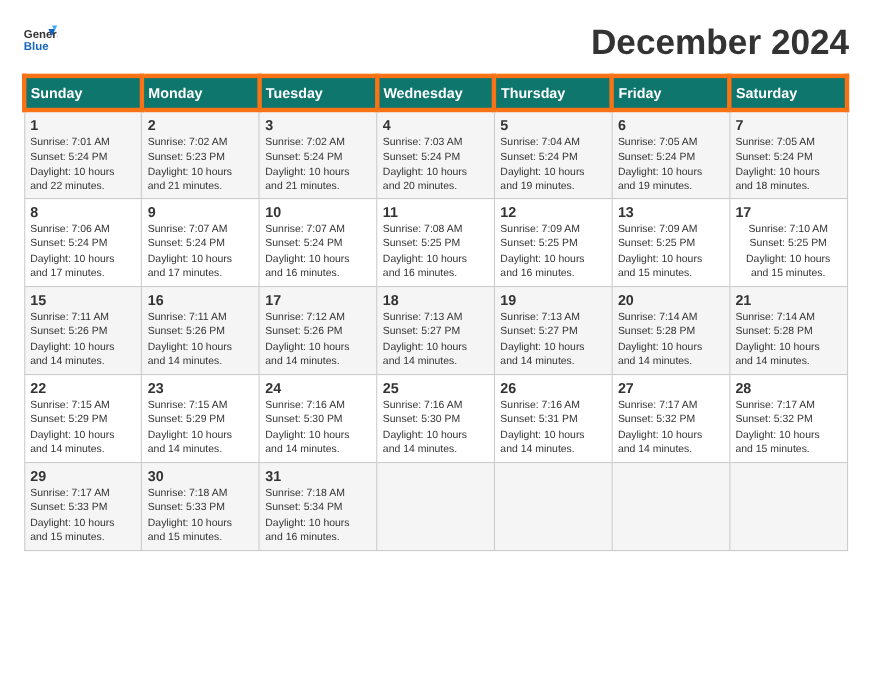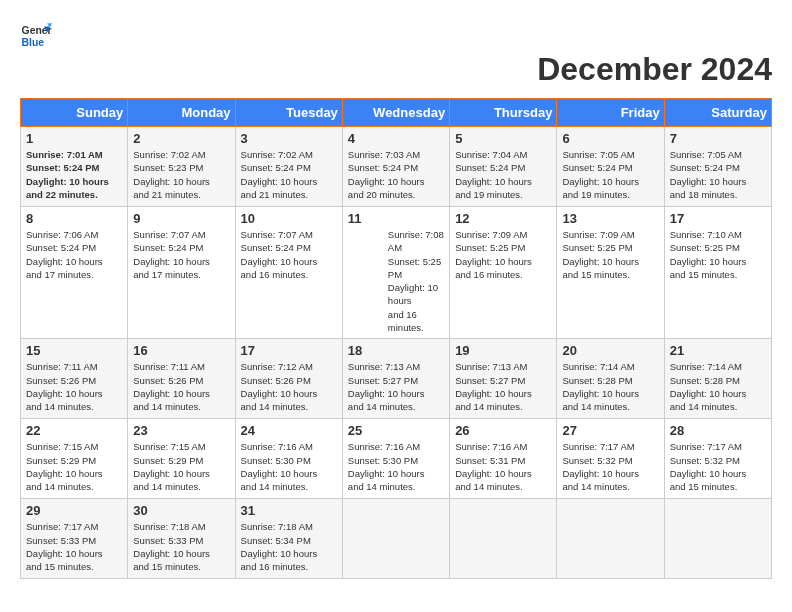--- a/index.html
+++ b/index.html
@@ -20,44 +20,43 @@
       display: flex;
       align-items: center;
       gap: 4px;
     }
     .logo-icon {
       width: 32px;
       height: 32px;
     }
     .title-area {
       text-align: right;
-      margin-top: 31px;
     }
     .calendar-title {
       font-size: 32px;
       font-weight: bold;
       color: #333;
     }
     .calendar-subtitle {
       font-size: 14px;
       color: #555;
     }
     table {
       width: 100%;
       border-collapse: collapse;
       table-layout: fixed;
     }
     thead th {
-      background: #3b82f6;
+      background: #0f766e;
       color: #fff;
       font-size: 13px;
       font-weight: bold;
       padding: 6px 4px;
-      text-align: right;
-      border: 1px solid #f97316;
+      text-align: left;
+      border: 4px solid #f97316;
     }
     tbody td {
       vertical-align: top;
       border: 1px solid #ccc;
       padding: 4px 5px;
       font-size: 10px;
       color: #333;
       background: #fff;
       height: 80px;
     }
@@ -105,21 +104,21 @@
         <th>Wednesday</th>
         <th>Thursday</th>
         <th>Friday</th>
         <th>Saturday</th>
       </tr>
   </thead>
   <tbody id="calendar-body">
   <tr>
         <td>
           <span class="day-num">1</span>
-          <div class="day-detail" style="white-space: pre-line; font-weight: bold;">Sunrise: 7:01 AM
+          <div class="day-detail" style="white-space: pre-line;">Sunrise: 7:01 AM
 Sunset: 5:24 PM
 Daylight: 10 hours
 and 22 minutes.</div>
         </td>
         <td>
           <span class="day-num">2</span>
           <div class="day-detail" style="white-space: pre-line;">Sunrise: 7:02 AM
 Sunset: 5:23 PM
 Daylight: 10 hours
 and 21 minutes.</div>
@@ -177,42 +176,42 @@
         </td>
         <td>
           <span class="day-num">10</span>
           <div class="day-detail" style="white-space: pre-line;">Sunrise: 7:07 AM
 Sunset: 5:24 PM
 Daylight: 10 hours
 and 16 minutes.</div>
         </td>
         <td>
           <span class="day-num">11</span>
-          <div class="day-detail" style="white-space: pre-line; margin-left: 40px;">Sunrise: 7:08 AM
+          <div class="day-detail" style="white-space: pre-line;">Sunrise: 7:08 AM
 Sunset: 5:25 PM
 Daylight: 10 hours
 and 16 minutes.</div>
         </td>
         <td>
           <span class="day-num">12</span>
           <div class="day-detail" style="white-space: pre-line;">Sunrise: 7:09 AM
 Sunset: 5:25 PM
 Daylight: 10 hours
 and 16 minutes.</div>
         </td>
         <td>
           <span class="day-num">13</span>
           <div class="day-detail" style="white-space: pre-line;">Sunrise: 7:09 AM
 Sunset: 5:25 PM
 Daylight: 10 hours
 and 15 minutes.</div>
         </td>
         <td>
           <span class="day-num">17</span>
-          <div class="day-detail" style="white-space: pre-line;">Sunrise: 7:10 AM
+          <div class="day-detail" style="white-space: pre-line; text-align: center;">Sunrise: 7:10 AM
 Sunset: 5:25 PM
 Daylight: 10 hours
 and 15 minutes.</div>
         </td>
       </tr>
       <tr>
         <td>
           <span class="day-num">15</span>
           <div class="day-detail" style="white-space: pre-line;">Sunrise: 7:11 AM
 Sunset: 5:26 PM

